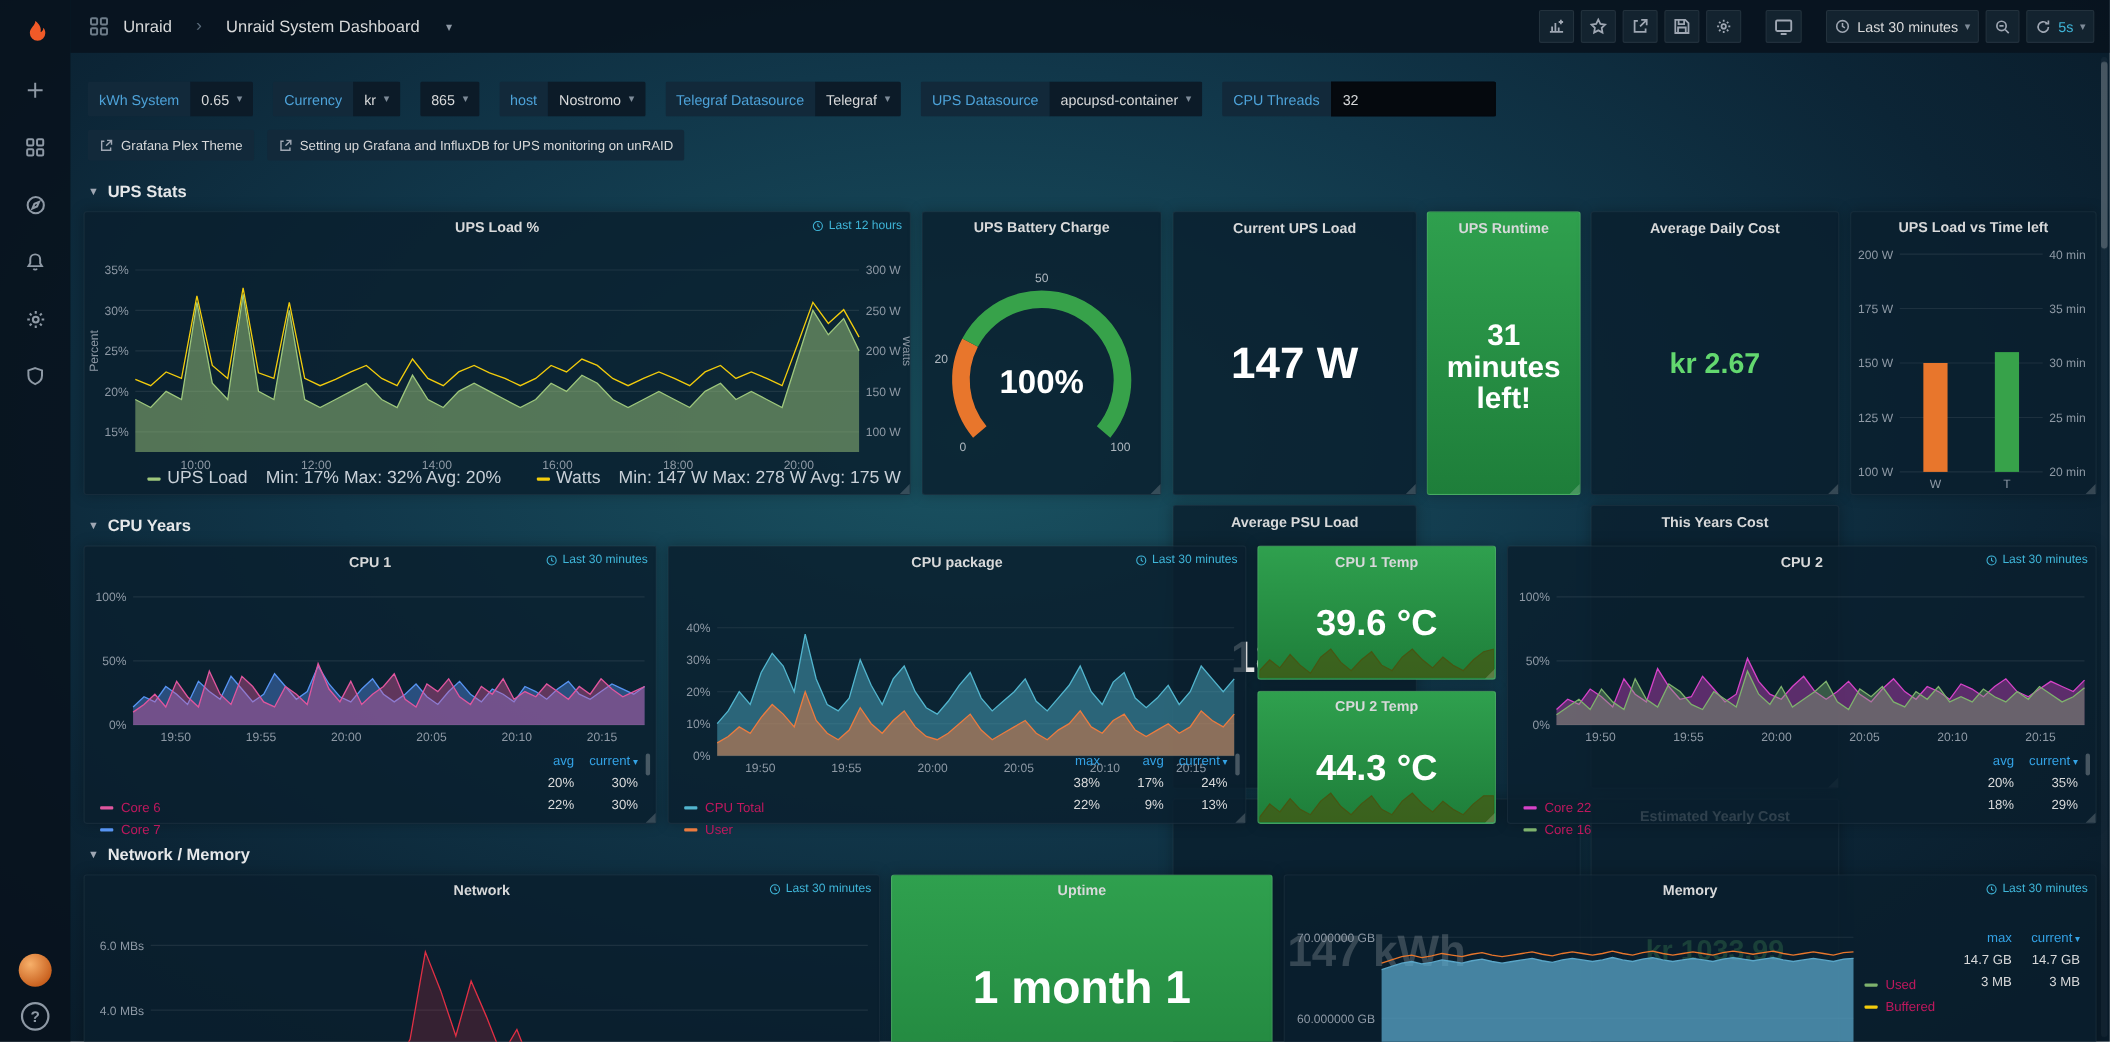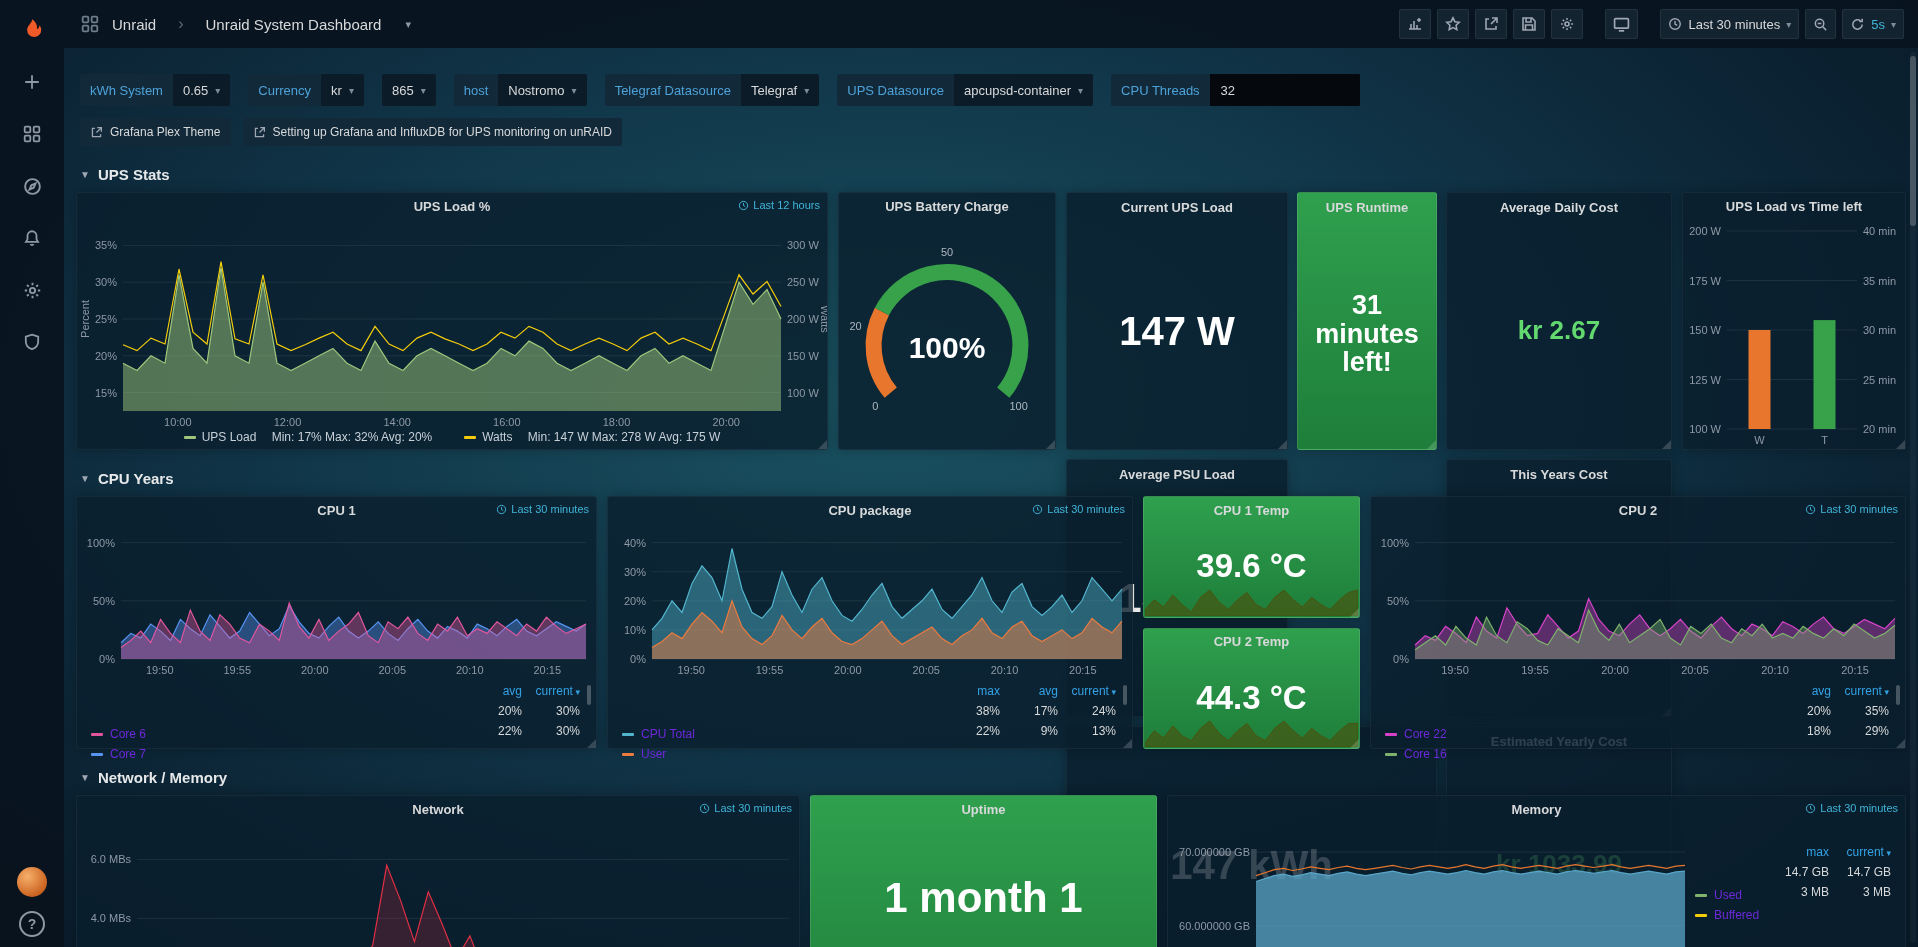--- a/index.html
+++ b/index.html
@@ -83,38 +83,38 @@
   .stat-value { flex:1; display:flex; align-items:center; justify-content:center;
     font-size:40px; font-weight:bold; color:#ffffff; text-align:center; line-height:1.05; padding-bottom:6px; }
   .stat-value.small { font-size:26px; }
   .panel.green { background:linear-gradient(180deg,#2fa04e,#1e7e3a); border-color:rgba(255,255,255,0.12); }
   .runtime-val { font-size:27px; padding:0 8px; }
 
   
   .gauge-wrap { flex:1; position:relative; }
 
   
-  .legend-row-simple { flex:none; display:flex; justify-content:center; padding:1px 8px 5px; font-size:12px;gap:32px; }
+  .legend-row-simple { flex:none; display:flex; justify-content:flex-end; padding:1px 8px 5px; font-size:16px;gap:32px; }
   .lg-item { display:flex; align-items:center; gap:6px; color:#c8d0d8; white-space:nowrap; }
   .lg-dash { width:12px; height:3px; border-radius:1px; flex:none; }
   .lg-stats { color:#c8d0d8; }
 
   .legend-table { flex:none; padding:2px 16px 7px 14px; font-size:12px; position:relative; }
   .legend-table::after { content:""; position:absolute; right:5px; top:6px; width:4px; height:20px;
     background:rgba(255,255,255,0.25); border-radius:2px; }
   .lt-row { display:flex; align-items:center; height:20px; }
-  .lt-name { flex:1; display:flex; align-items:center; gap:7px; color:#6d28d9; cursor:pointer;margin-top:46px; }
+  .lt-name { flex:1; display:flex; align-items:center; gap:7px; color:#be185d; cursor:pointer;margin-top:46px; }
   .lt-val { width:58px; text-align:right; color:#d8d9da; }
   .lt-head .lt-val { color:#33a2e5; cursor:pointer; }
   .lt-head .lt-sort::after { content:" ▾"; font-size:9px; }
 
   
   .row-cpu .panel, .temp-col { height:253px; }
   .p-cpu1 { width:521px; }
-  .p-pkg { width:526px; }
+  .p-pkg { width:526px;gap:28px; }
   .temp-col { width:217px; display:flex; flex-direction:column; gap:10px; }
   .temp-col .panel { flex:1; height:auto; }
   .p-cpu2 { flex:1; }
   .temp-value { font-size:33px; }
   .spark { position:absolute; left:1px; right:1px; bottom:1px; height:30px; }
 
   
   .row-net .panel { height:250px; }
   .p-net { width:724px; }
   .p-uptime { width:347px; }

